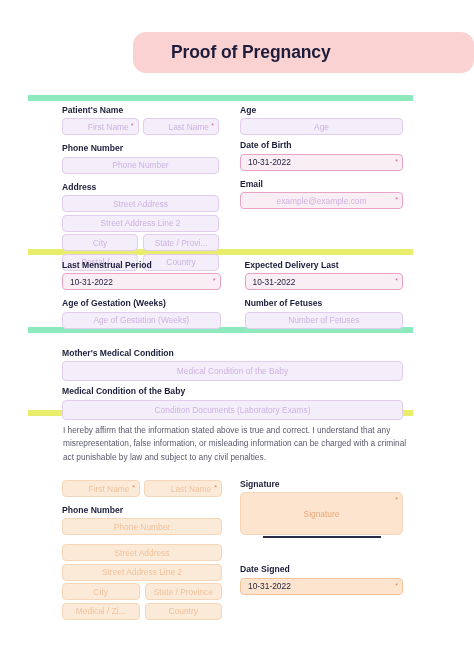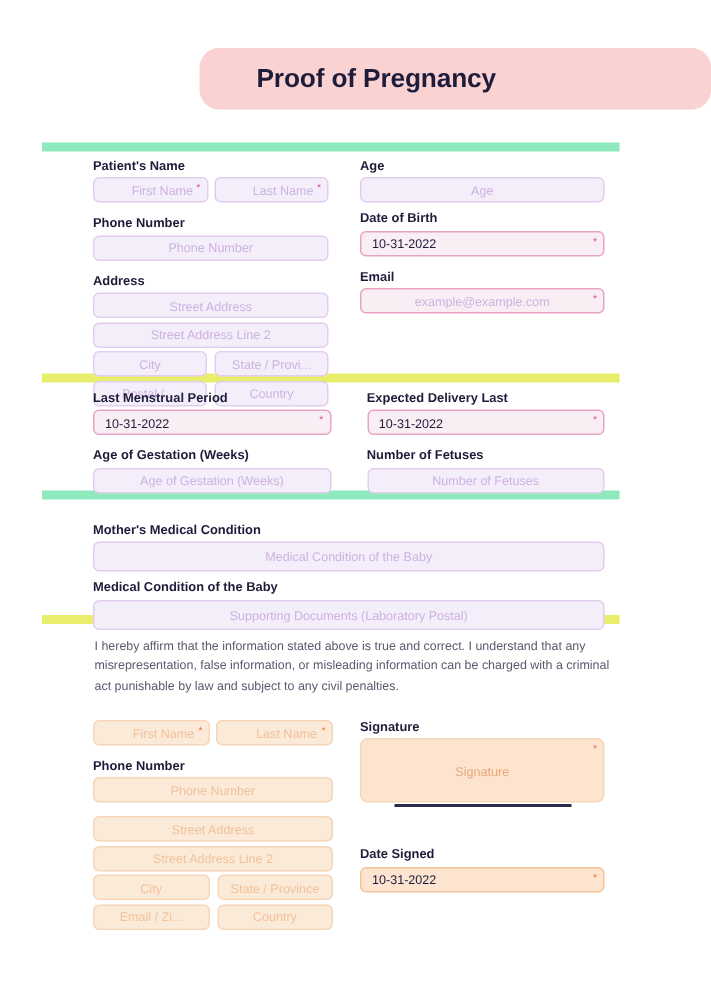--- a/index.html
+++ b/index.html
@@ -325,21 +325,21 @@
 <div id="sec3" class="p">
   <div class="field-label">Mother's Medical Condition</div>
   <div class="inp">
     <span class="ph">Medical Condition of the Baby</span>
   </div>
 
   <div class="gap6"></div>
 
   <div class="field-label">Medical Condition of the Baby</div>
   <div class="inp">
-    <span class="ph">Supporting Documents (Laboratory Postal)</span>
+    <span class="ph">Condition Documents (Laboratory Exams)</span>
   </div>
 </div>
 
 <div id="affirm">I hereby affirm that the information stated above is true and correct. I understand that any misrepresentation, false information, or misleading information can be charged with a criminal act punishable by law and subject to any civil penalties.</div>
 
 <div id="sec4-left" class="o">
 
   <div class="row name-row">
     <div class="inp">
       <span class="ph">First Name</span>
@@ -373,21 +373,21 @@
   <div class="addr-line row addr-half">
     <div class="inp">
       <span class="ph">City</span>
     </div>
     <div class="inp">
       <span class="ph">State / Province</span>
     </div>
   </div>
   <div class="addr-line row addr-half">
     <div class="inp">
-      <span class="ph">Email / Zi...</span>
+      <span class="ph">Medical / Zi...</span>
     </div>
     <div class="inp">
       <span class="ph">Country</span>
     </div>
   </div>
 </div>
 
 <div id="sec4-right" class="o">
 
   <div class="field-label">Signature</div>

